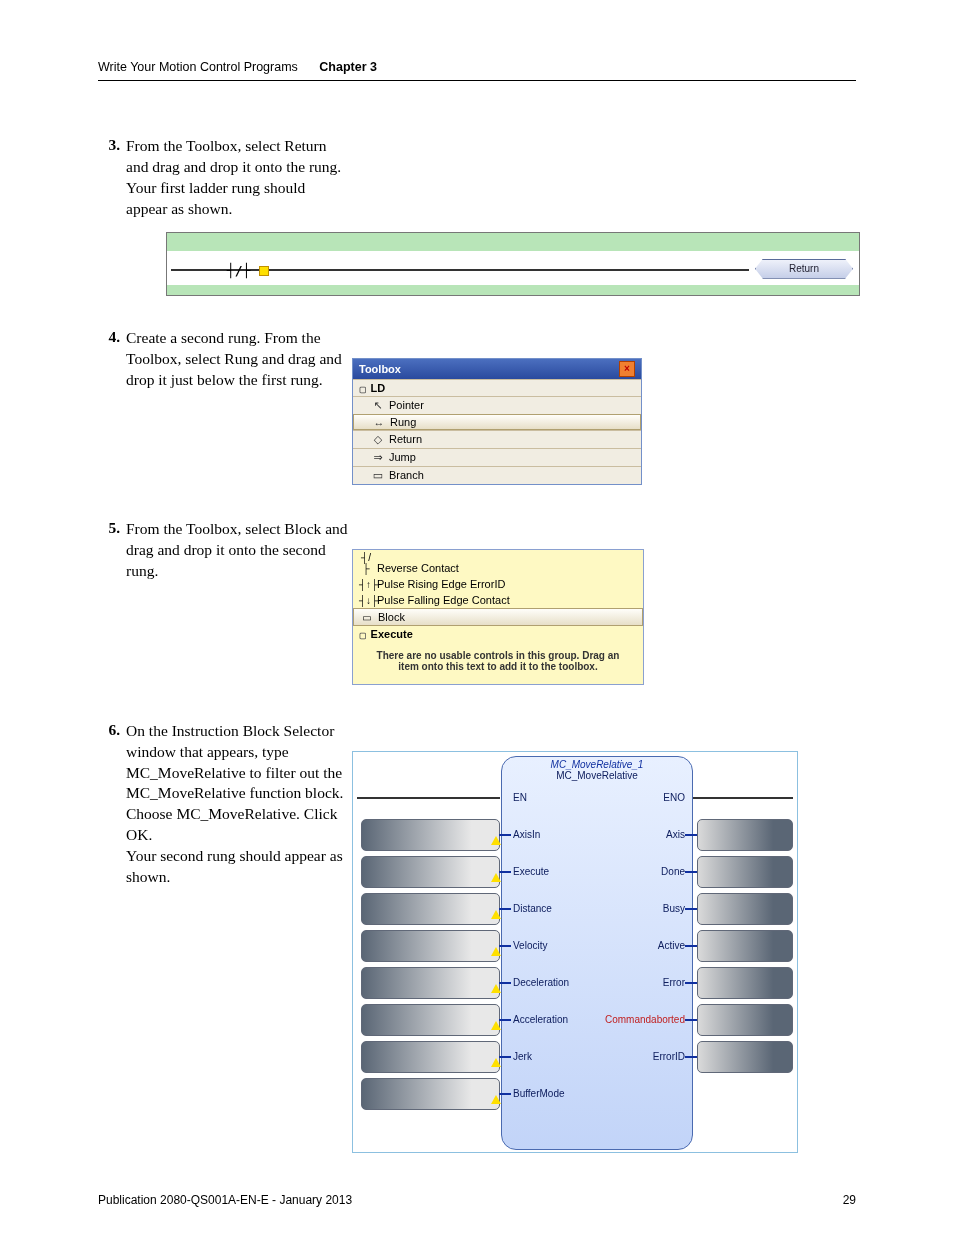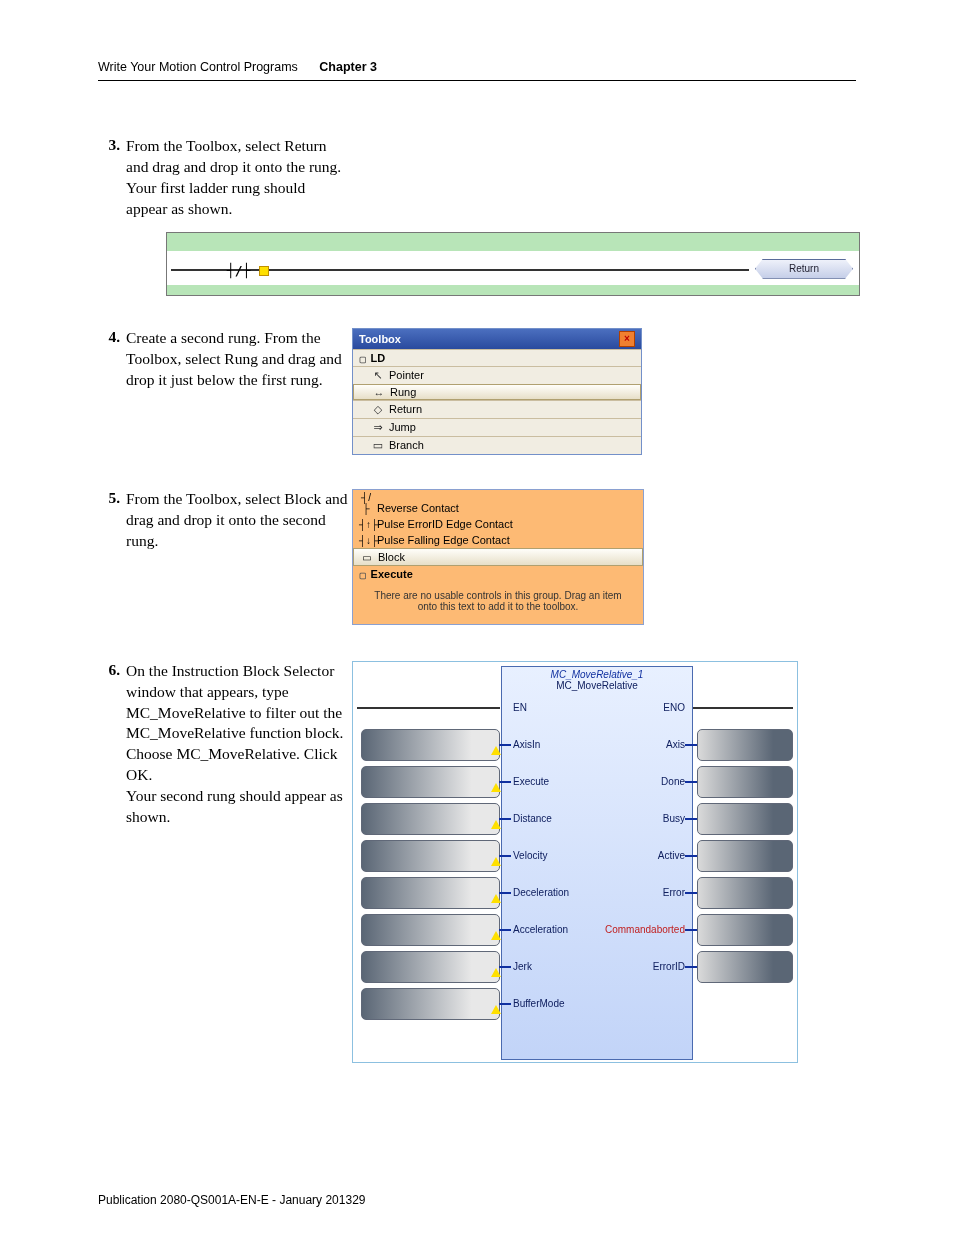--- a/index.html
+++ b/index.html
@@ -41,20 +41,21 @@
     padding-right: 6px;
   }
   .step-text-narrow {
     width: 222px;
     font-size: 15.5px;
     line-height: 1.35;
   }
   .step-fig {
     flex-grow: 1;
     margin-left: 4px;
+    margin-top: 30px;
   }
   
   .rung-fig {
     margin: 8px 0 32px 68px;
     width: 692px;
     border: 1px solid #777;
   }
   .rung-strip-green { height: 18px; background: #b8e5b8; }
   .rung-strip-white { height: 4px; background: #fff; }
   .rung-mid {
@@ -100,44 +101,44 @@
   .toolbox-row { padding: 2px 4px 2px 18px; border-top:1px solid #cabda0; position:relative; }
   .toolbox-rowhead { padding:2px 4px 2px 6px; font-weight:bold; border-top:1px solid #cabda0; }
   .toolbox-rowhead::before { content:"▢"; font-size:8px; margin-right:4px; color:#555;}
   .toolbox-row.sel { background: linear-gradient(#fffefa,#e7dfc8); border:1px solid #b0a070; padding-top:1px; padding-bottom:1px; }
   .tb-ico { display:inline-block; width:14px; text-align:center; margin-right:4px; color:#333; }
 
   
   .blocklist {
     border: 1px solid #8aa0d0;
     width: 290px;
-    background: #fdba74;
+    background: #fef9c3;
     font-family: Arial; font-size: 11px;
     padding-bottom: 6px;
   }
   .blocklist-row { padding: 2px 6px; }
   .blocklist-row.sel { background: linear-gradient(#fffefa,#e7dfc8); border:1px solid #b0a070; }
   .blocklist-general { font-weight:bold; padding:2px 6px; }
   .blocklist-general::before { content:"▢"; font-size:8px; margin-right:4px; color:#555;}
-  .blocklist-note { padding: 8px 20px 6px 20px; font-size:10px; text-align:center; color:#333; }
+  .blocklist-note { padding: 8px 20px 6px 20px; font-size:10px; text-align:center; color:#333;font-weight:bold; }
   .bl-ico { display:inline-block; width:14px; text-align:center; margin-right:4px; font-size:10px; }
 
   
   .fb-fig {
     width: 444px; height: 400px;
     border: 1px solid #8cc0e0;
     background: #fff;
     position: relative;
     margin-left: 0;
   }
   .fb-blue {
     position:absolute; left:148px; top:4px; width:190px; height:392px;
     background: linear-gradient(#e8f0ff,#c2d4f8);
     border:1px solid #4a6ab0;
-    border-radius:0;
+    border-radius:15px;
   }
   .fb-title-i { position:absolute; left:0; right:0; top:2px; text-align:center; font-style:italic; color:#1030a0; font-size:10px; font-family:Arial;}
   .fb-title   { position:absolute; left:0; right:0; top:13px; text-align:center; color:#102060; font-size:10px; font-family:Arial;}
   .fb-row-area { position:absolute; top:26px; left:0; right:0; bottom:0; }
   .fb-row { position:relative; height:37px; }
   .fb-label-l { position:absolute; left:160px; top:14px; font-size:10px; font-family:Arial; color:#102060;}
   .fb-label-r { position:absolute; right:112px; top:14px; font-size:10px; font-family:Arial; color:#102060; text-align:right;}
   .fb-label-r.err { color:#c02020; }
   .fb-wire-l { position:absolute; top:19px; left:146px; width:12px; height:2px; background:#1030a0;}
   .fb-wire-r { position:absolute; top:19px; right:100px; width:12px; height:2px; background:#1030a0;}
@@ -155,21 +156,21 @@
     border-left:5px solid transparent; border-right:5px solid transparent; border-bottom:9px solid #ffe000; z-index:3;}
   .fb-warn::after{content:""; position:absolute; left:-5px; top:0; width:0;height:0;
     border-left:5px solid transparent; border-right:5px solid transparent; border-bottom:9px solid transparent;
     filter: drop-shadow(0 0 0.5px #a05000);}
   .fb-topline-l { position:absolute; top:19px; left:4px; width:143px; height:2px; background:#333;}
   .fb-topline-r { position:absolute; top:19px; right:4px; width:100px; height:2px; background:#333;}
 
   .footer {
     position: absolute;
     bottom: 28px; left: 98px; right: 98px;
-    display: flex; 
+    display: flex; justify-content: space-between;
     font-family: Arial, Helvetica, sans-serif;
     font-size: 12px; color: #000;
   }
 </style>
 </head>
 <body>
 
 <div class="page">
   <div class="header-line">
     <span class="title-part">Write Your Motion Control Programs</span>
@@ -216,21 +217,21 @@
       </div>
     </div>
   </div>
 
   <div class="step-row" style="margin-bottom:36px;">
     <div class="step-num">5.</div>
     <div class="step-text-narrow">From the Toolbox, select Block and drag and drop it onto the second rung.</div>
     <div class="step-fig">
       <div class="blocklist">
         <div class="blocklist-row"><span class="bl-ico">┤/├</span><span>Reverse Contact</span></div>
-        <div class="blocklist-row"><span class="bl-ico">┤↑├</span><span>Pulse ErrorID Edge Contact</span></div>
+        <div class="blocklist-row"><span class="bl-ico">┤↑├</span><span>Pulse Rising Edge ErrorID</span></div>
         <div class="blocklist-row"><span class="bl-ico">┤↓├</span><span>Pulse Falling Edge Contact</span></div>
         <div class="blocklist-row sel"><span class="bl-ico">▭</span><span>Block</span></div>
         <div class="blocklist-general">Execute</div>
         <div class="blocklist-note">There are no usable controls in this group. Drag an item onto this text to add it to the toolbox.</div>
       </div>
     </div>
   </div>
 
   <div class="step-row">
     <div class="step-num">6.</div>

